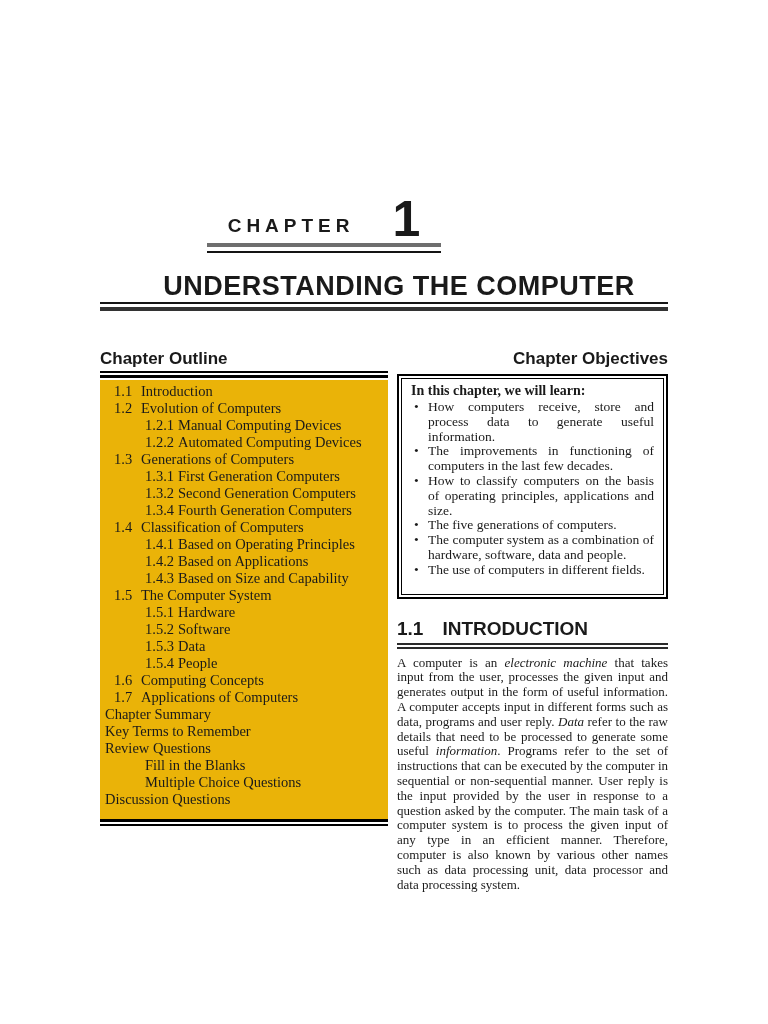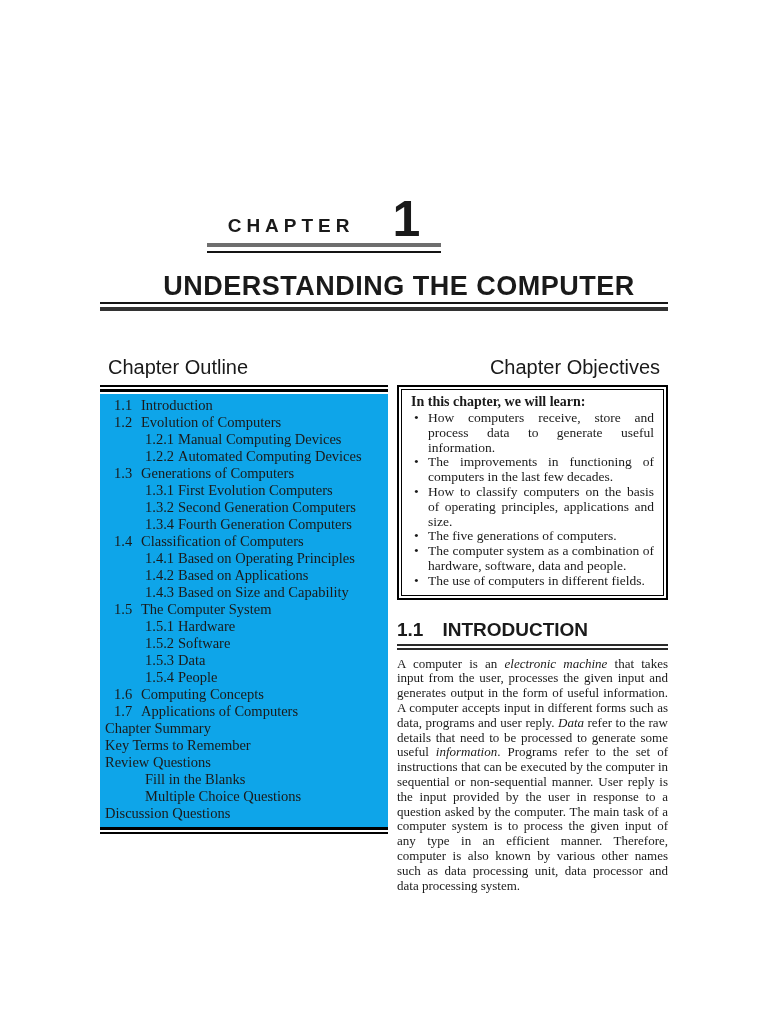--- a/index.html
+++ b/index.html
@@ -37,45 +37,45 @@
 
   
   .columns {
     position:absolute; left:100px; top:349px; width:568px;
     display:flex; justify-content:space-between;
   }
   .left-col  { width:288px; }
   .right-col { width:271px; }
 
   h2.col-title {
-    margin:8px; font-family:"Liberation Sans", sans-serif;
-    font-size:20px; font-weight:normal; line-height:20px;
+    margin:0; font-family:"Liberation Sans", sans-serif;
+    font-size:17px; font-weight:bold; line-height:20px;
   }
   .objectives-title { text-align:right; }
 
   
   .outline-rule-top {
     margin-top:2px;
     border-top:2px solid #000; padding-top:2px; border-bottom:3px solid #000;
   }
-  .outline-box { background:#0ea5e9; margin-top:2px; padding:3px 0 5px; }
+  .outline-box { background:#eab308; margin-top:2px; padding:3px 0 11px; }
   .o-row { font-size:14.5px; line-height:17px; white-space:nowrap; }
   .o-num { display:inline-block; }
   .o-row.l1 .o-num { margin-left:14px; width:27px; }
   .o-row.l2 { padding-left:45px; }
   .o-row.l2 .o-num { width:33px; }
   .o-row.plain { padding-left:5px; }
   .o-row.plain-indent { padding-left:45px; }
   .outline-rule-bottom {
     border-top:3px solid #000; padding-top:2px; border-bottom:2px solid #000;
   }
 
   
   .obj-outer { margin-top:5px; border:2px solid #000; padding:2px; }
-  .obj-inner { border:1.5px solid #000; padding:4px 9px 6px 9px; }
+  .obj-inner { border:1.5px solid #000; padding:4px 9px 16px 9px; }
   .obj-lead  { margin:0; font-weight:bold; font-size:14px; line-height:16px; }
   ul.obj-list { margin:1px 0 0; padding:0; list-style:none; }
   ul.obj-list li {
     position:relative; padding-left:17px;
     font-size:13.5px; line-height:14.8px; text-align:justify;
   }
   ul.obj-list li::before { content:"\2022"; position:absolute; left:3px; }
 
   
   .intro-head {
@@ -116,21 +116,21 @@
 
     <section class="left-col">
       <h2 class="col-title">Chapter Outline</h2>
       <div class="outline-rule-top"></div>
       <div class="outline-box">
           <div class="o-row l1"><span class="o-num">1.1</span><span class="o-label">Introduction</span></div>
           <div class="o-row l1"><span class="o-num">1.2</span><span class="o-label">Evolution of Computers</span></div>
           <div class="o-row l2"><span class="o-num">1.2.1</span><span class="o-label">Manual Computing Devices</span></div>
           <div class="o-row l2"><span class="o-num">1.2.2</span><span class="o-label">Automated Computing Devices</span></div>
           <div class="o-row l1"><span class="o-num">1.3</span><span class="o-label">Generations of Computers</span></div>
-          <div class="o-row l2"><span class="o-num">1.3.1</span><span class="o-label">First Evolution Computers</span></div>
+          <div class="o-row l2"><span class="o-num">1.3.1</span><span class="o-label">First Generation Computers</span></div>
           <div class="o-row l2"><span class="o-num">1.3.2</span><span class="o-label">Second Generation Computers</span></div>
           <div class="o-row l2"><span class="o-num">1.3.4</span><span class="o-label">Fourth Generation Computers</span></div>
           <div class="o-row l1"><span class="o-num">1.4</span><span class="o-label">Classification of Computers</span></div>
           <div class="o-row l2"><span class="o-num">1.4.1</span><span class="o-label">Based on Operating Principles</span></div>
           <div class="o-row l2"><span class="o-num">1.4.2</span><span class="o-label">Based on Applications</span></div>
           <div class="o-row l2"><span class="o-num">1.4.3</span><span class="o-label">Based on Size and Capability</span></div>
           <div class="o-row l1"><span class="o-num">1.5</span><span class="o-label">The Computer System</span></div>
           <div class="o-row l2"><span class="o-num">1.5.1</span><span class="o-label">Hardware</span></div>
           <div class="o-row l2"><span class="o-num">1.5.2</span><span class="o-label">Software</span></div>
           <div class="o-row l2"><span class="o-num">1.5.3</span><span class="o-label">Data</span></div>

